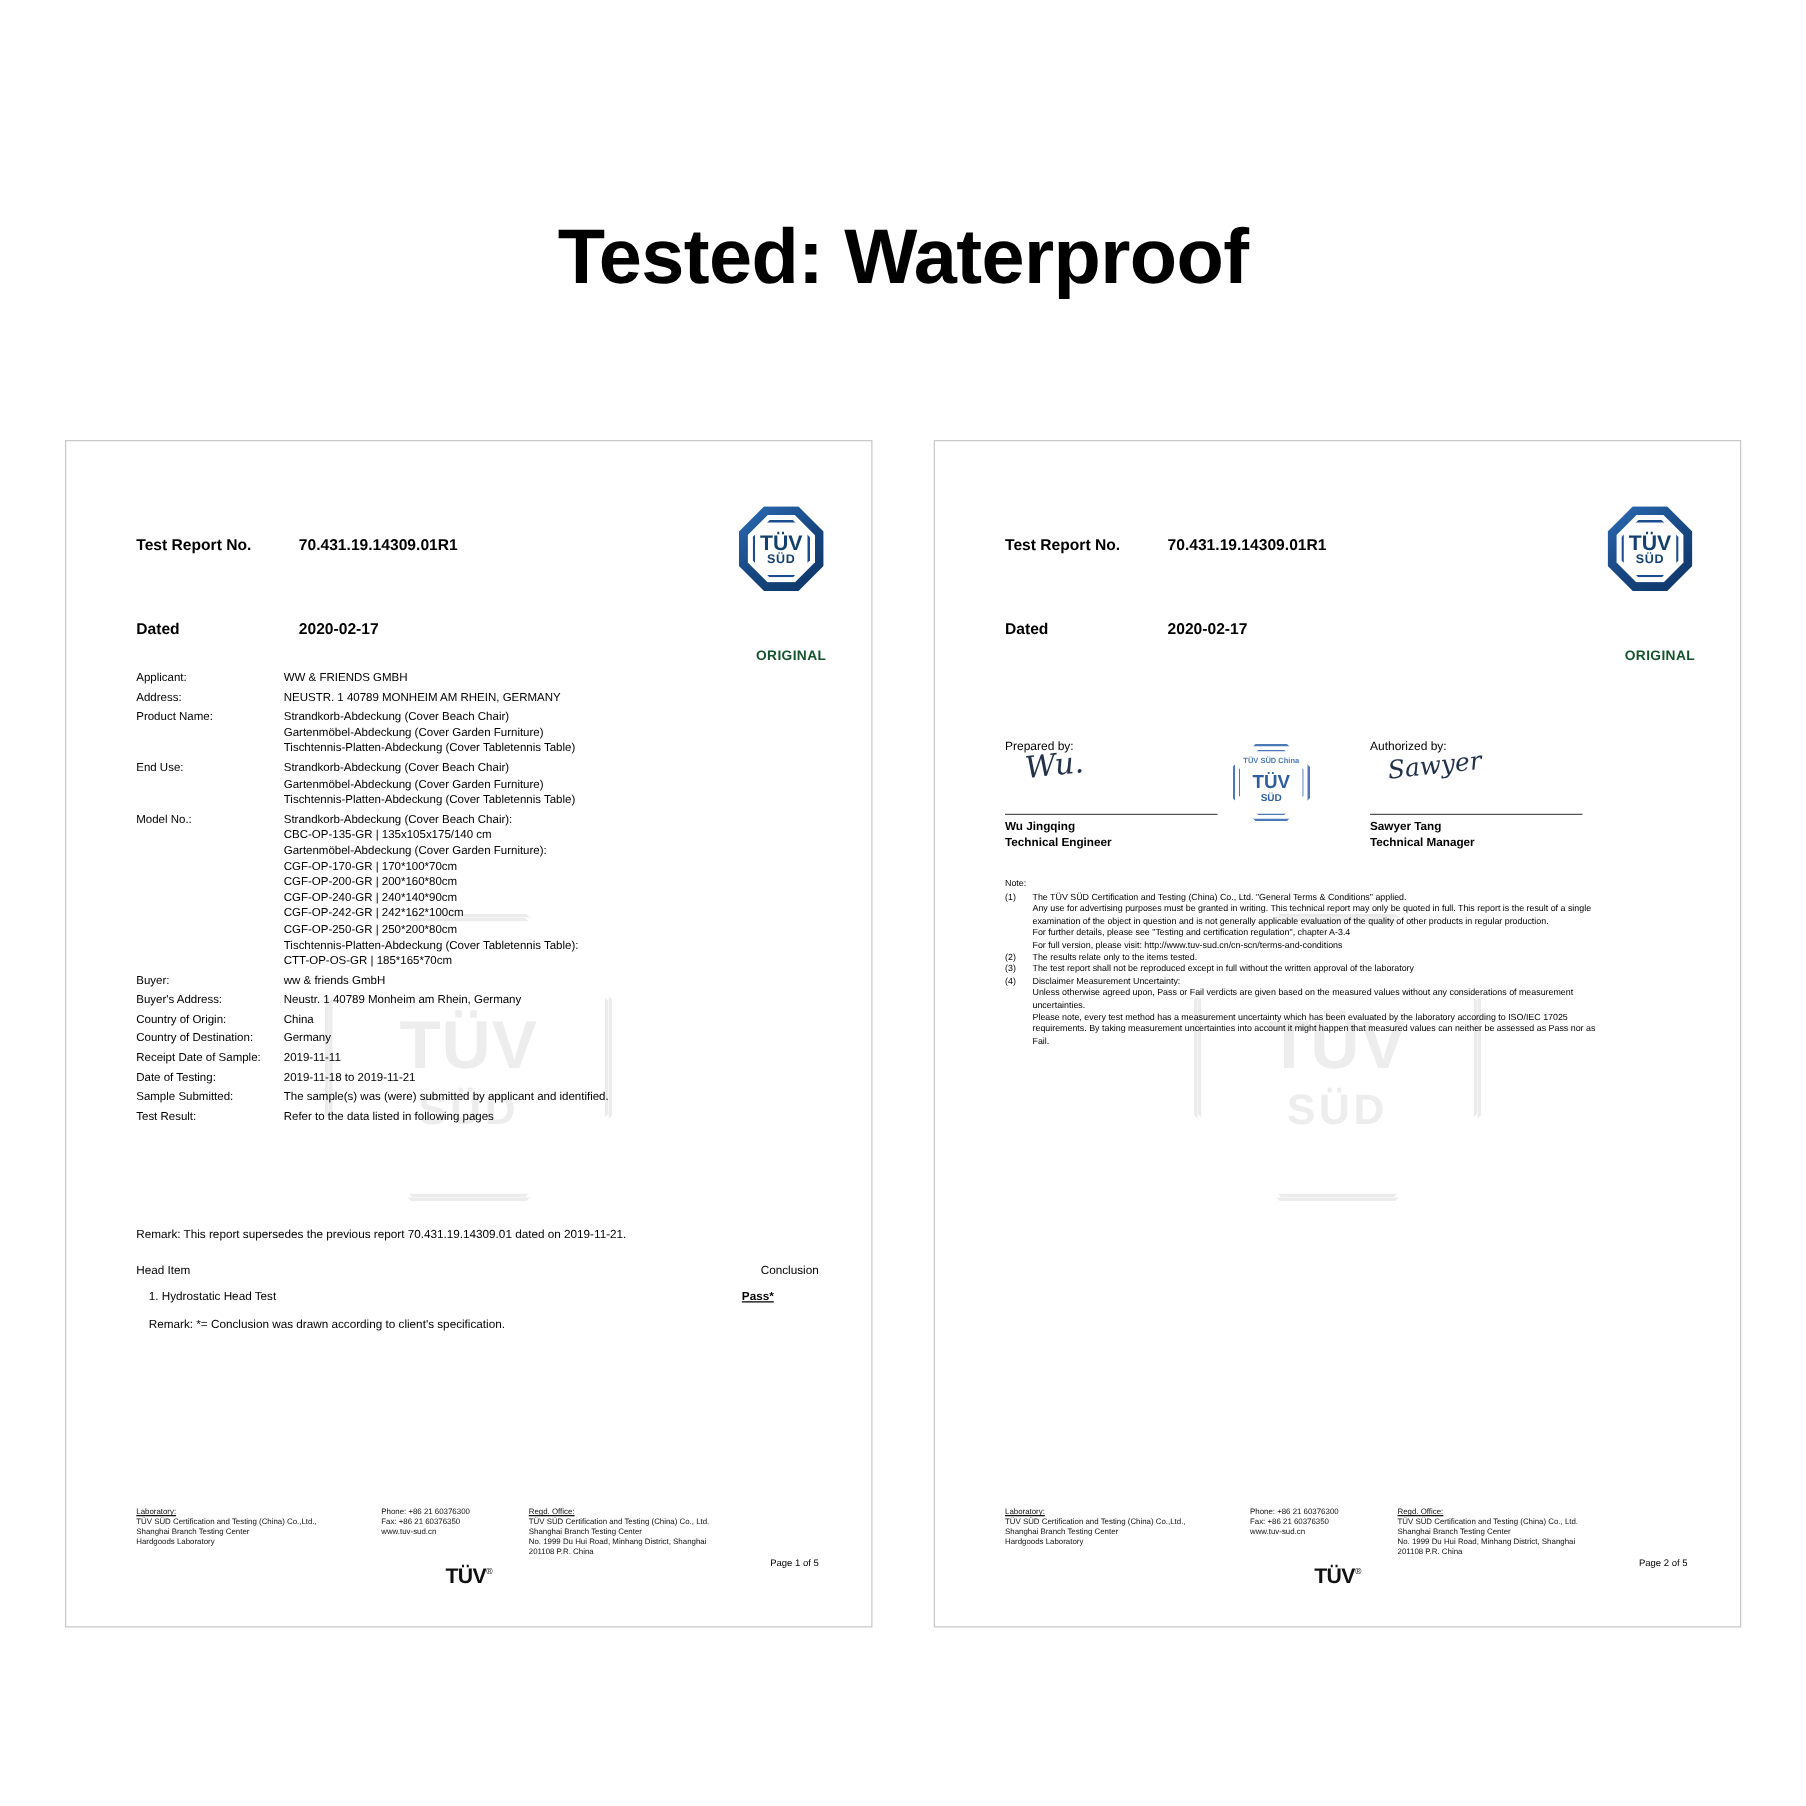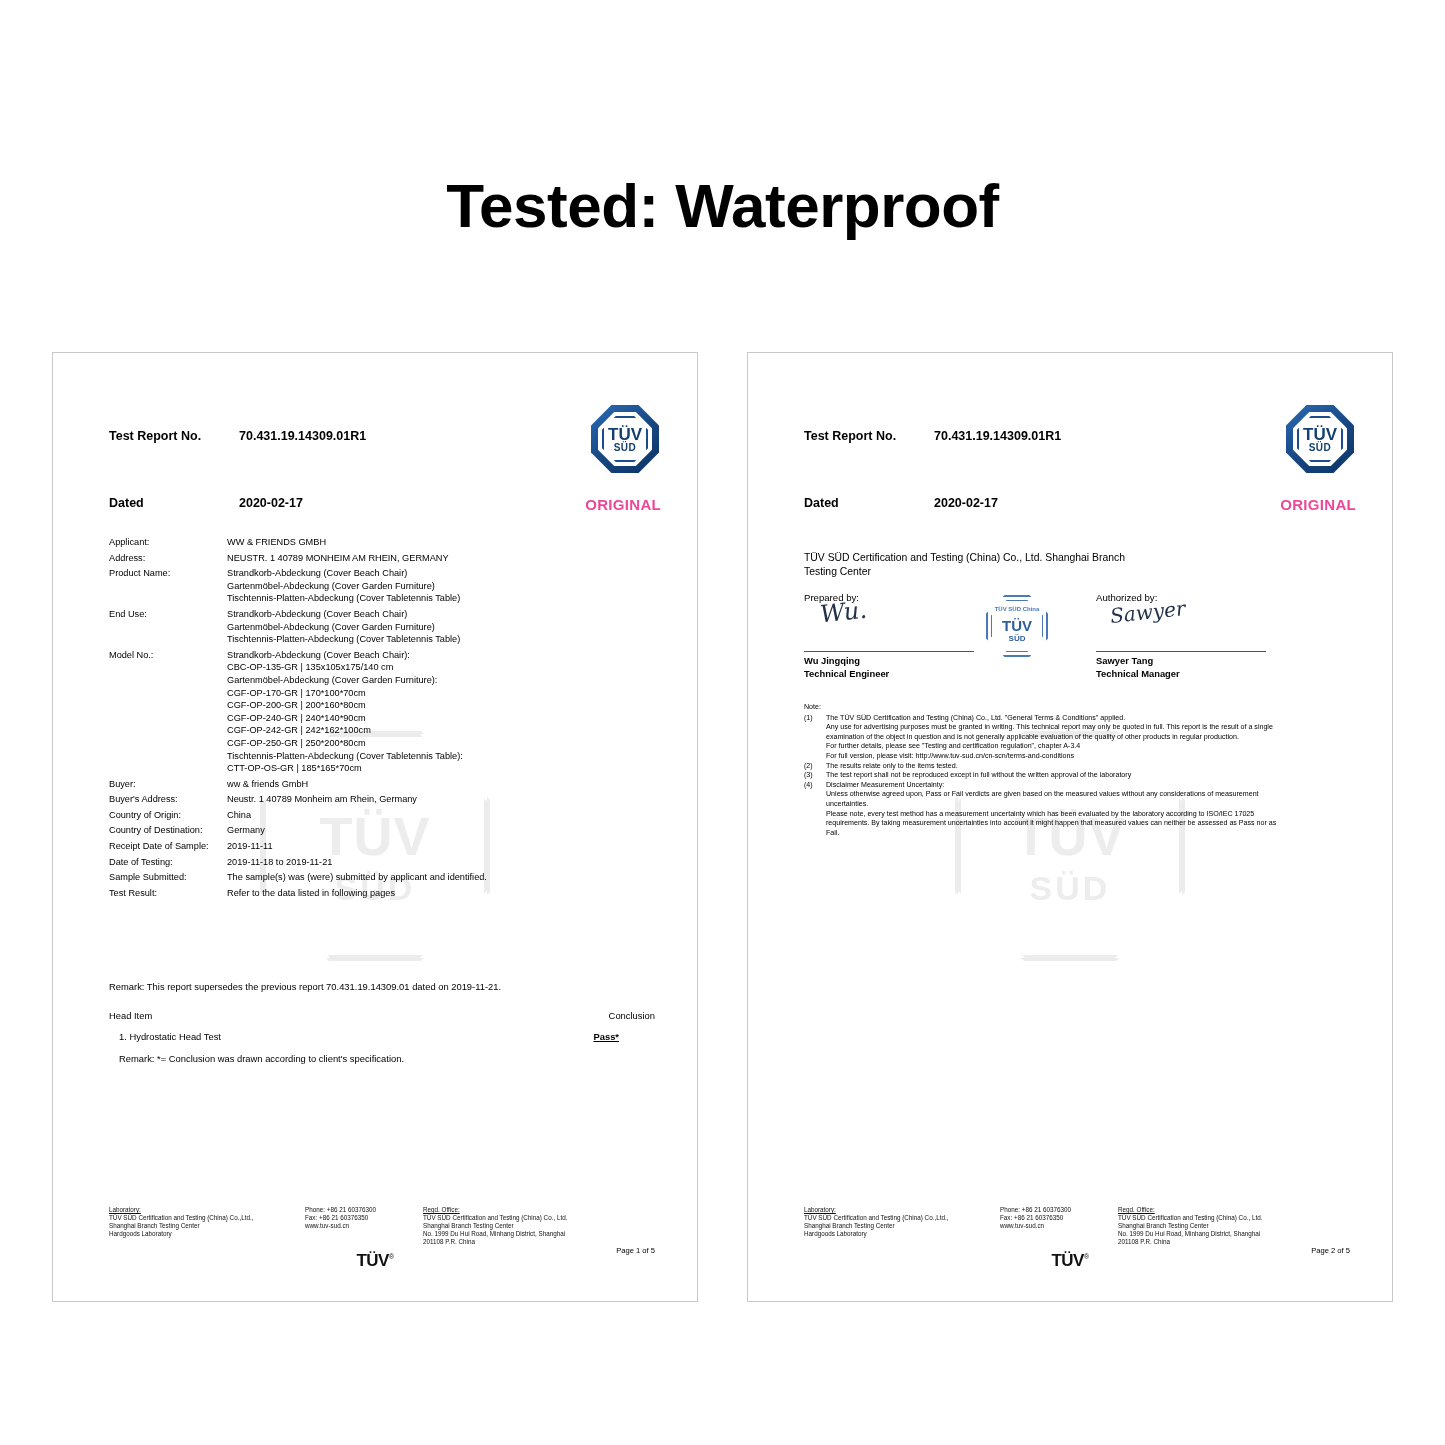--- a/index.html
+++ b/index.html
@@ -164,24 +164,25 @@
     font-size: 12.5px;
     font-weight: bold;
     width: 130px;
   }
   .hdr-value {
     font-size: 12.5px;
     font-weight: bold;
   }
   .original {
     position: absolute;
-    font-size: 15px;
-    font-weight: bold;
-    color: #ec4899;
+    font-size: 11px;
+    font-weight: bold;
+    color: #14532d;
     letter-spacing: 0.3px;
+    margin-top: 23px;
   }
 
   
   .info {
     position: absolute;
     left: 56px;
     top: 183px;
     width: 540px;
     font-size: 9.2px;
     line-height: 12.6px;
@@ -500,24 +501,20 @@
       <div class="hdr-value">70.431.19.14309.01R1</div>
     </div>
 
     <div class="hdr-row" style="left:56px; top:143px;">
       <div class="hdr-label">Dated</div>
       <div class="hdr-value">2020-02-17</div>
     </div>
 
     <div class="original" style="right:36px; top:143px;">ORIGINAL</div>
 
-    <div class="p2-title" style="top:198px;">
-      <div>TÜV SÜD Certification and Testing (China) Co., Ltd. Shanghai Branch</div>
-      <div>Testing Center</div>
-    </div>
 
     <div class="sig-label" style="left:56px; top:239px;">Prepared by:</div>
     <div class="sig-label" style="left:348px; top:239px;">Authorized by:</div>
 
     <div class="scribble" style="left:72px; top:245px;">Wu.</div>
     <div class="scribble" style="left:362px; top:247px; font-size:20px;">Sawyer</div>
 
     <div class="sig-line" style="left:56px; top:298px; width:170px;"></div>
     <div class="sig-line" style="left:348px; top:298px; width:170px;"></div>
 

